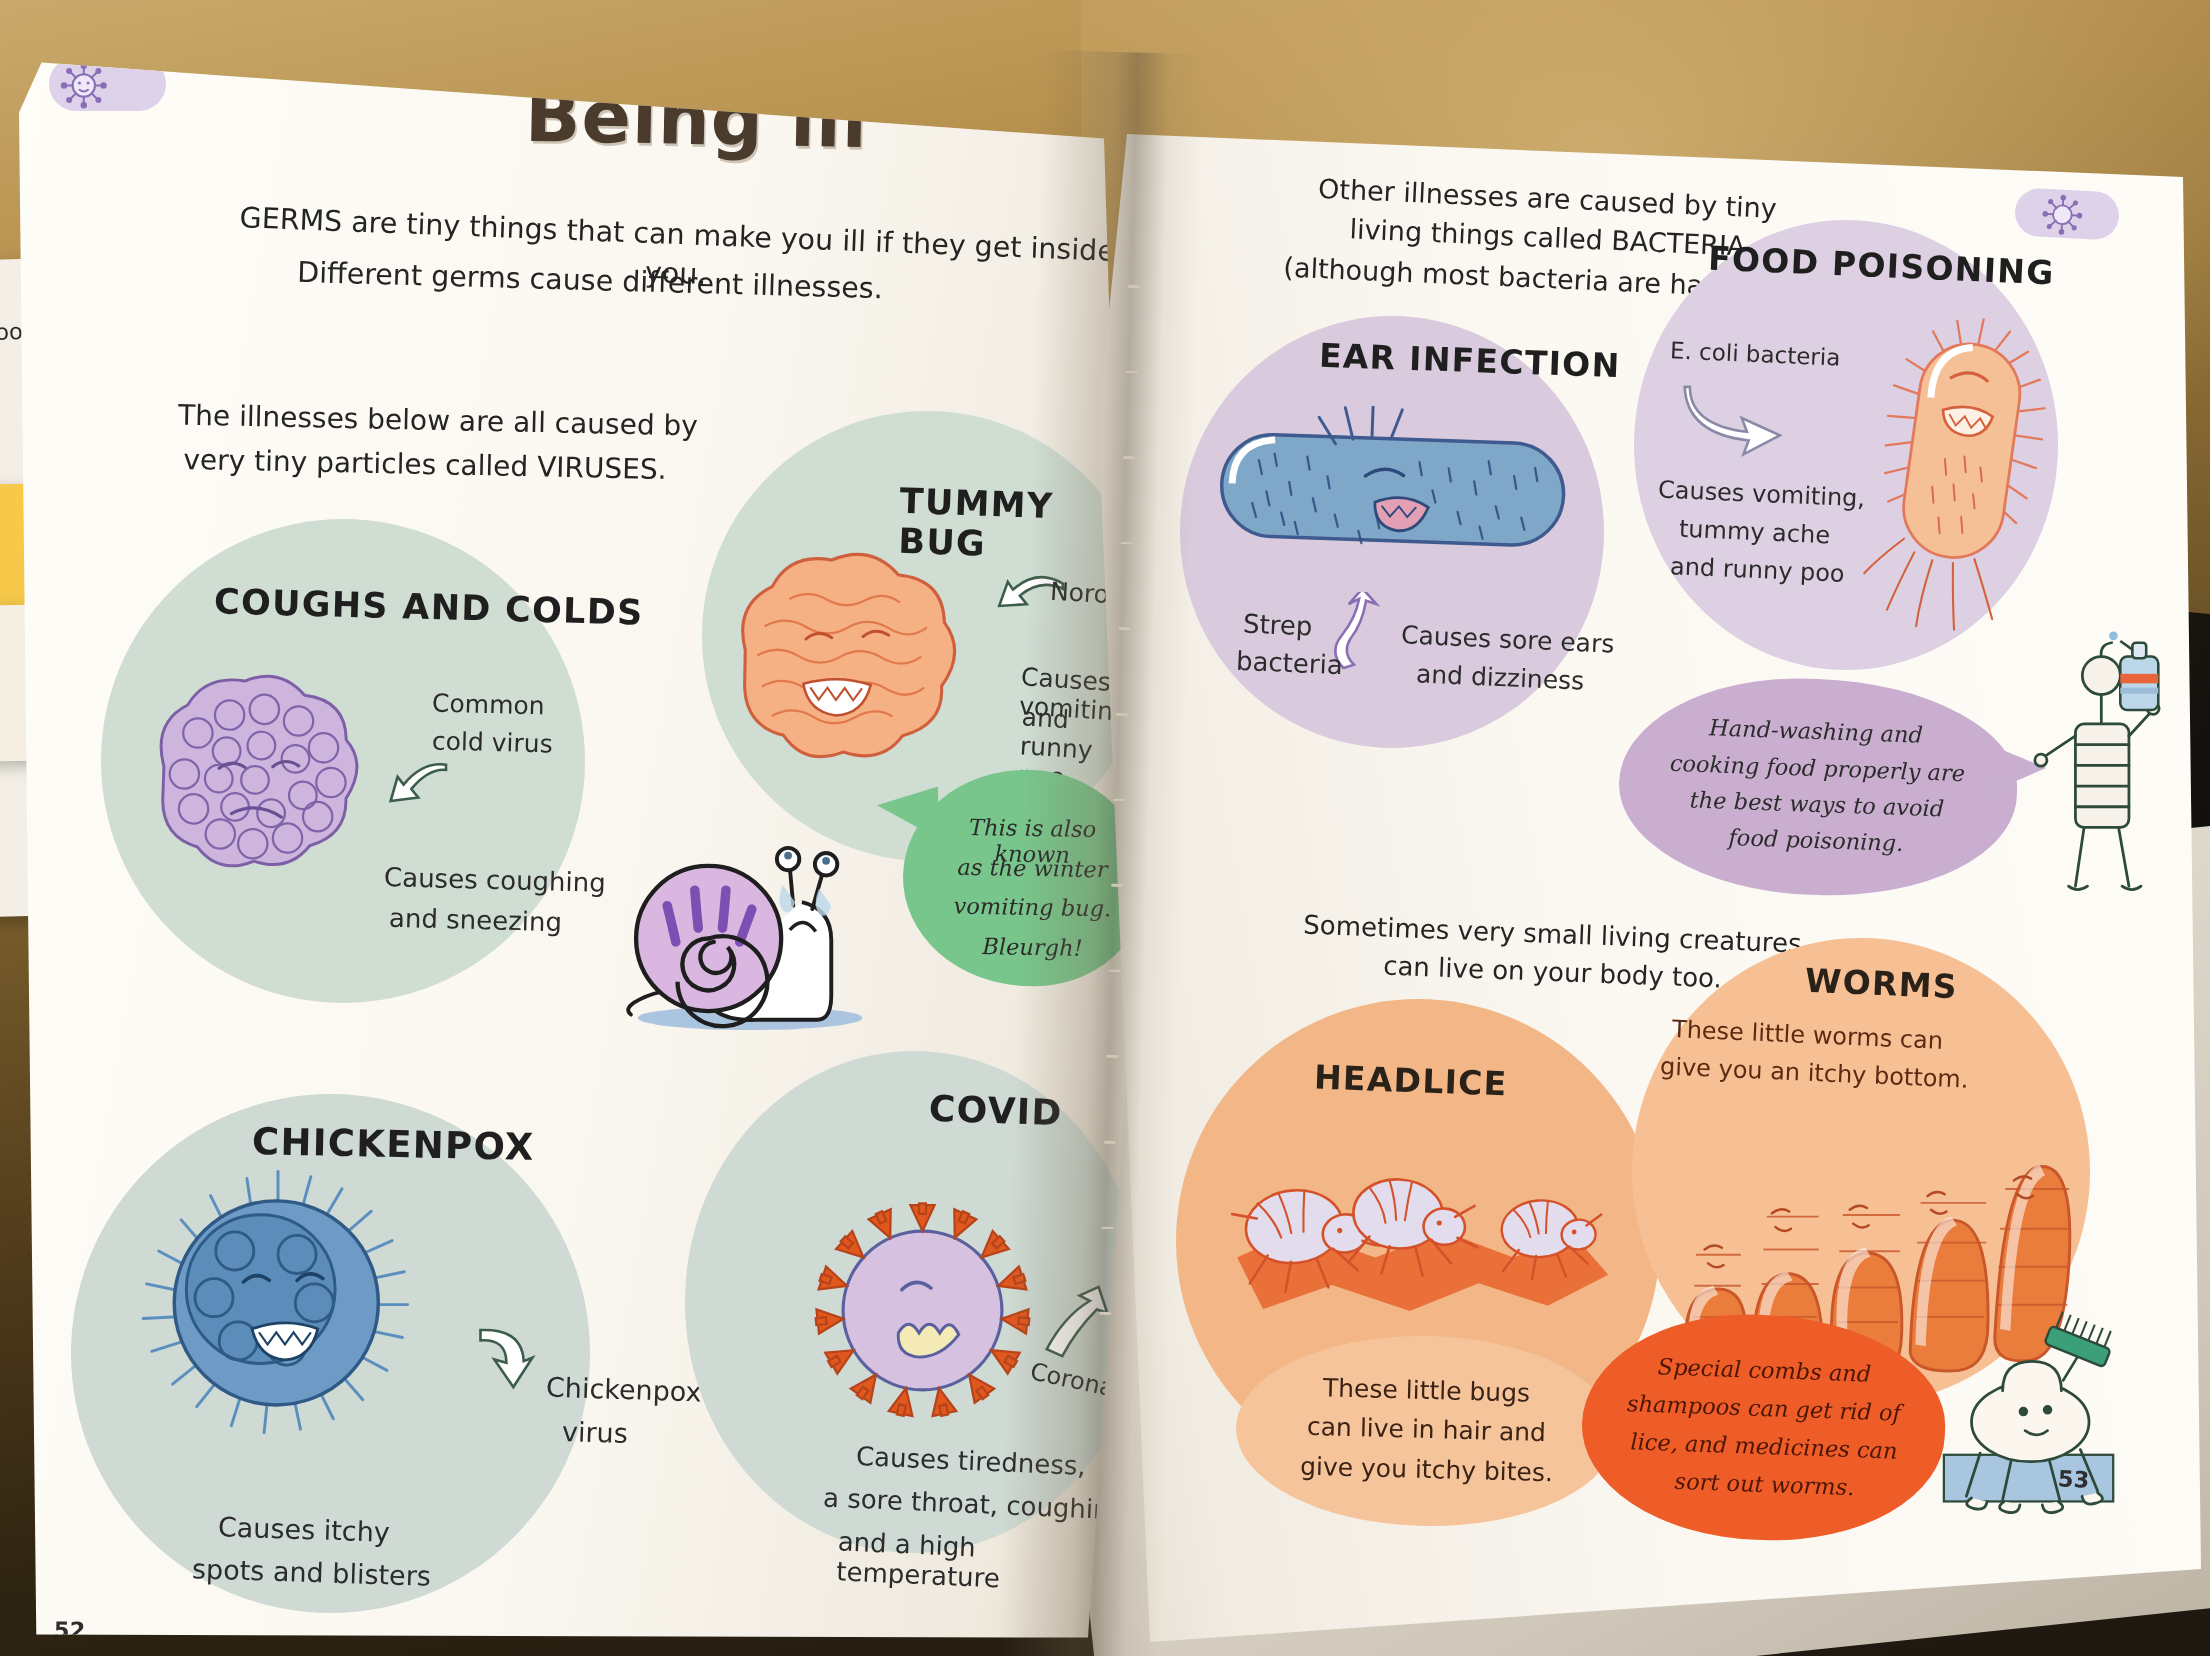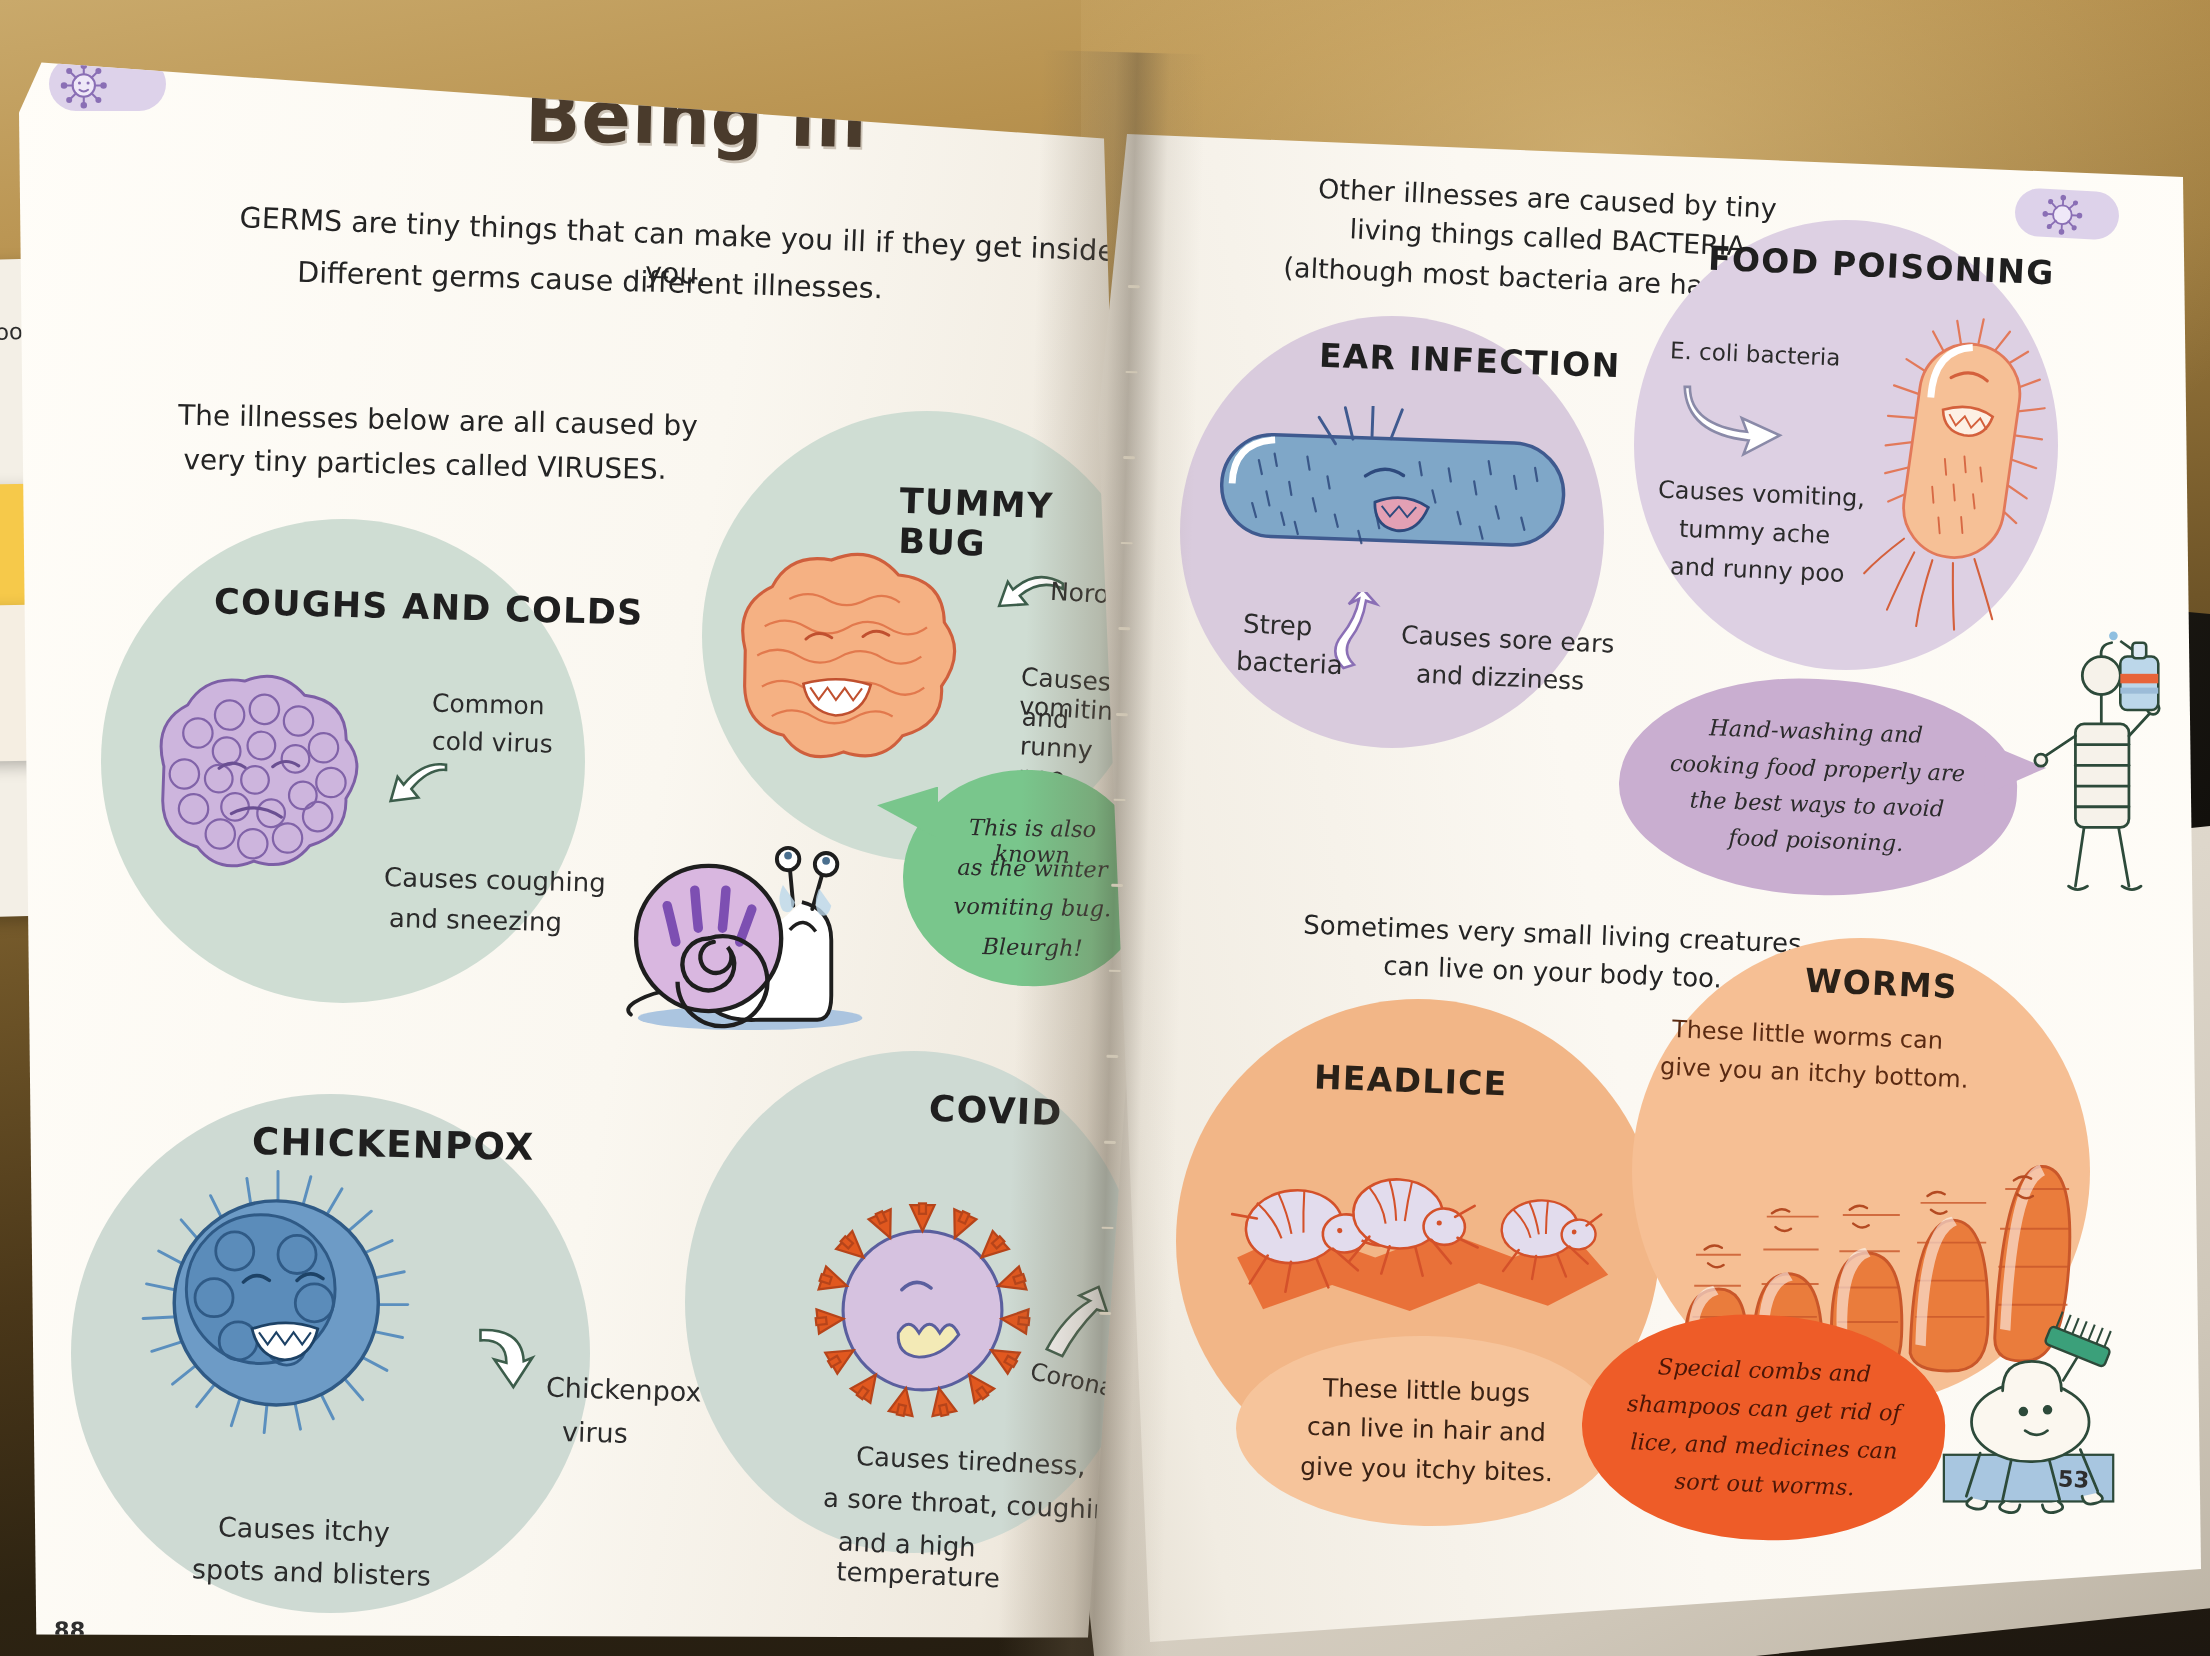--- a/index.html
+++ b/index.html
@@ -410,21 +410,21 @@
         <svg width="78" height="83" viewBox="0 0 90 96">
           <path d="M70 8 L80 38 L68 34 Q44 58 28 88 L10 80 Q30 42 60 24 L48 18 Z" fill="#ffffff" stroke="#3c5d4b" stroke-width="3"></path>
         </svg>
       </div>
       <div class="hand" style="position:absolute;left:1010px;top:1363px;font-size:24px;transform:rotate(12deg);">Coronavirus</div>
 
       <div class="hand" style="position:absolute;left:837px;top:1437px;font-size:26px;transform:rotate(2.5deg);">Causes tiredness,</div>
       <div class="hand" style="position:absolute;left:804px;top:1480px;font-size:26px;transform:rotate(2.5deg);">a sore throat, coughing</div>
       <div class="hand" style="position:absolute;left:818px;top:1524px;font-size:26px;transform:rotate(2.5deg);">and a high temperature</div>
 
-      <div class="pagenum" style="left:35px;top:1608px;transform:rotate(1deg);">88</div>
+      <div class="pagenum" style="left:35px;top:1608px;transform:rotate(1deg);">52</div>
     </div>
 
     <div class="page page-right">
 
       <div class="germ-badge" style="left:917px;top:82px;width:104px;height:48px;transform:rotate(3deg);">
         <svg width="50" height="42" viewBox="0 0 64 54" style="left:24px;top:3.5px;">
           <g stroke="#8a6fb5" stroke-width="2.4" fill="none" stroke-linecap="round">
             <circle cx="30" cy="27" r="12" fill="#efe8f8"></circle>
             <line x1="30" y1="15" x2="30" y2="6"></line>
               <circle cx="30" cy="5" r="2.4" fill="#8a6fb5"></circle>

